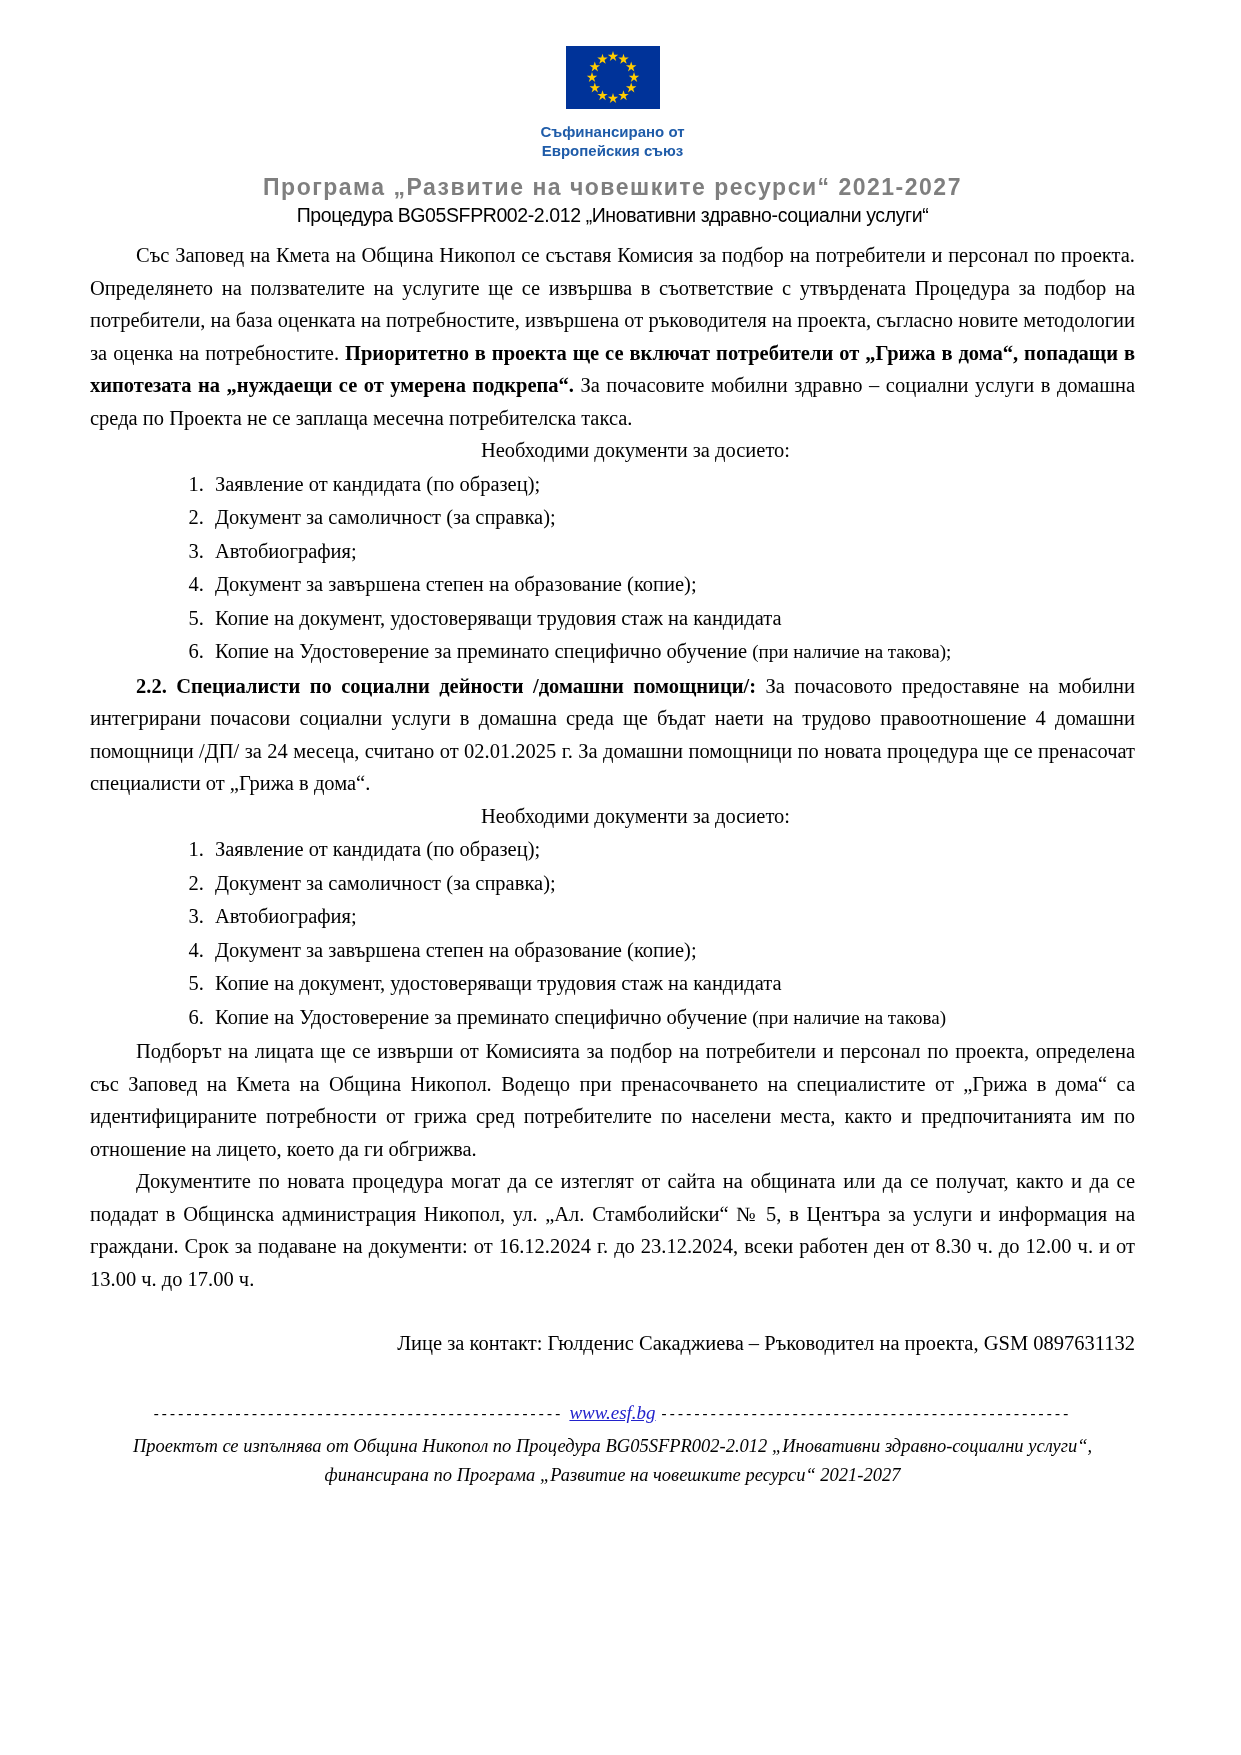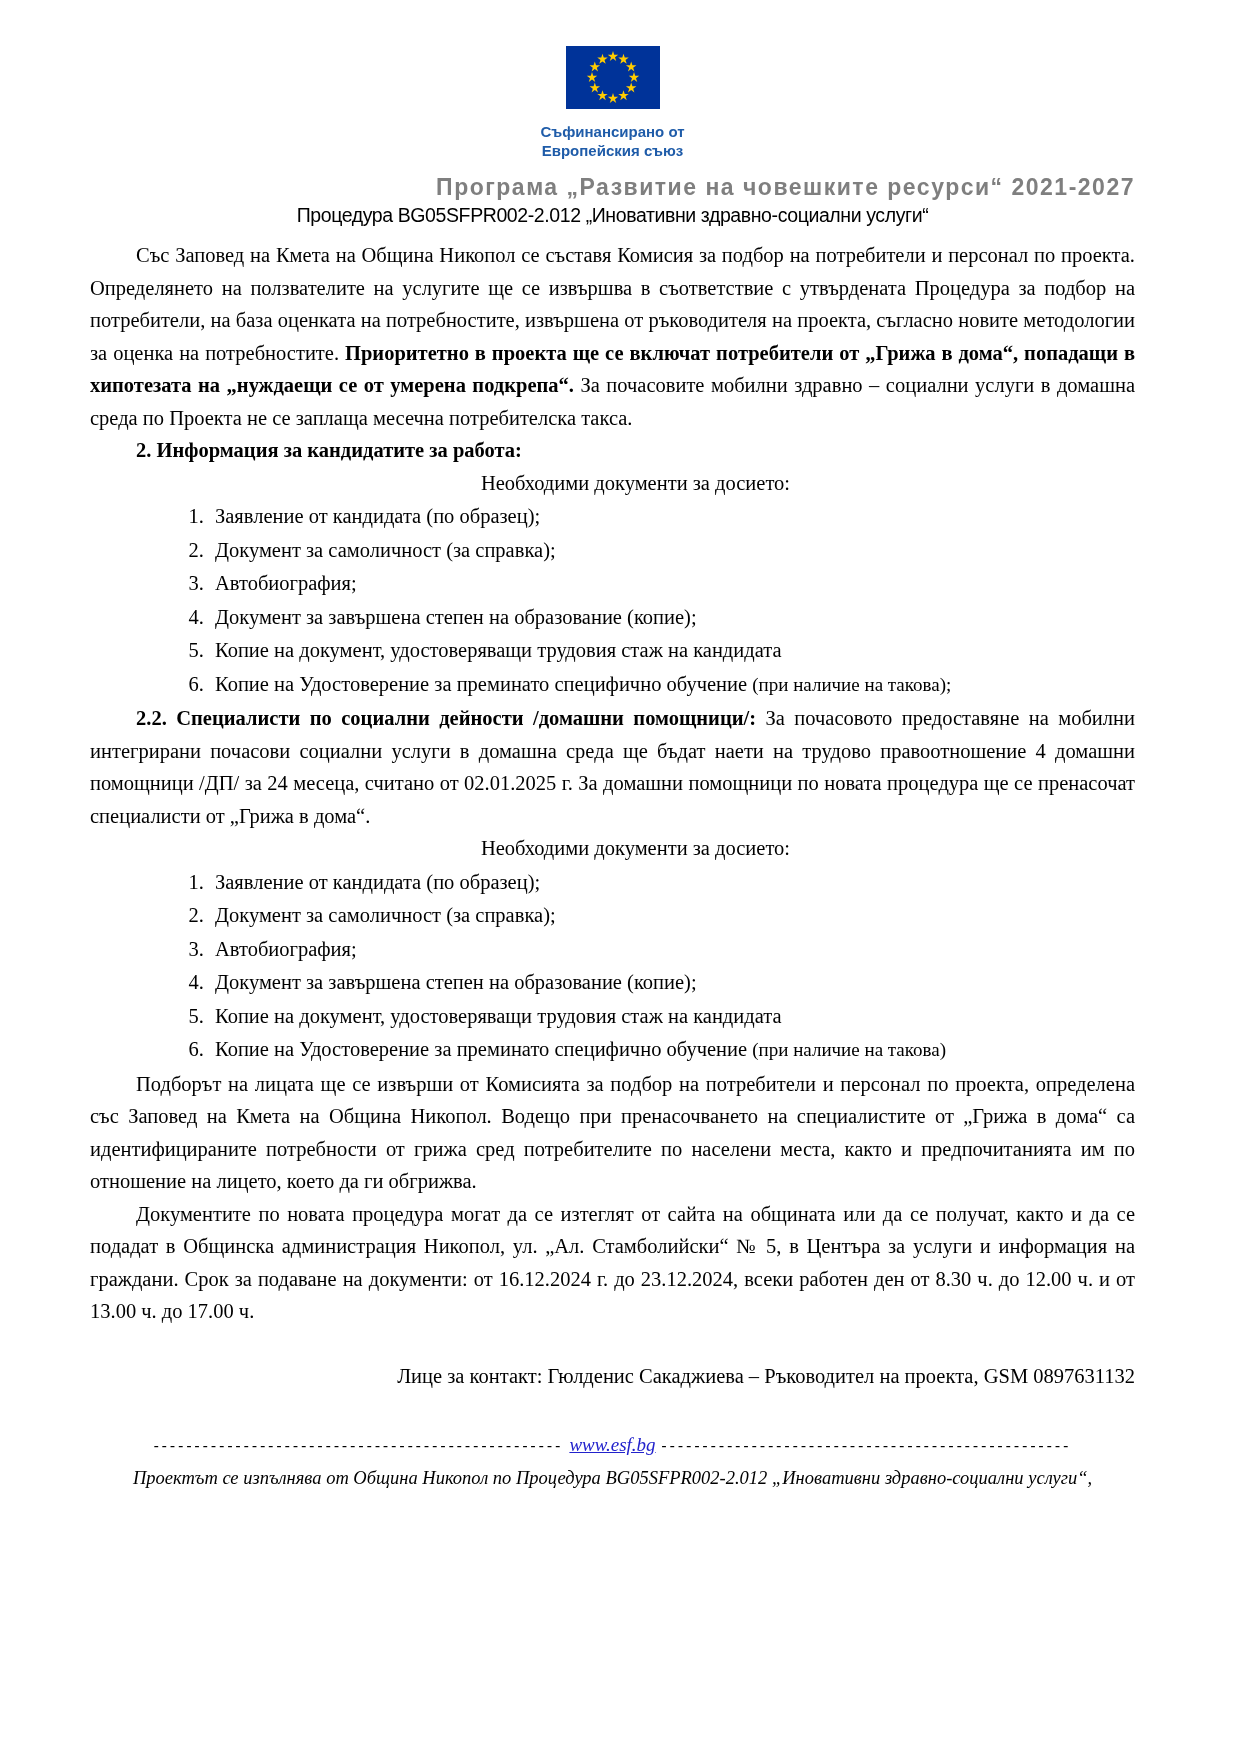--- a/index.html
+++ b/index.html
@@ -26,21 +26,20 @@
     line-height: 1.28;
     color: #1F5CA9;
   }
   .doc-title {
     margin: 14px 0 0 0;
     font-family: "Liberation Sans", sans-serif;
     font-weight: bold;
     font-size: 23px;
     letter-spacing: 1.5px;
     color: #7F7F7F;
-    text-align: right;
   }
   .doc-subtitle {
     margin: 3px 0 0 0;
     font-family: "Liberation Sans", sans-serif;
     font-weight: normal;
     font-size: 19.5px;
     letter-spacing: -0.4px;
     color: #000000;
   }
 
@@ -128,21 +127,20 @@
       </div>
     </div>
     <h1 class="doc-title">Програма „Развитие на човешките ресурси“ 2021-2027</h1>
     <h2 class="doc-subtitle">Процедура BG05SFPR002-2.012  „Иновативни здравно-социални услуги“</h2>
   </header>
 
   <main class="doc-body">
 
     <p class="para indent"><span>Със Заповед на Кмета на Община Никопол се съставя Комисия за подбор на потребители и персонал по проекта. Определянето на ползвателите на услугите ще се извършва в съответствие с утвърдената Процедура за подбор на потребители, на база оценката на потребностите, извършена от ръководителя на проекта, съгласно новите методологии за оценка на потребностите. </span><b>Приоритетно в проекта ще се включат потребители от „Грижа в дома“, попадащи в хипотезата на „нуждаещи се от умерена подкрепа“.</b><span> За почасовите мобилни здравно – социални услуги в домашна среда по Проекта не се заплаща месечна потребителска такса.</span></p>
 
-    <p class="heading-2">2. Информация за кандидатите за работа:</p>
 
 
     <p class="docs-heading">Необходими документи за досието:</p>
 
     <ol class="doc-list">
       <li>Заявление от кандидата (по образец);</li>
       <li>Документ за самоличност (за справка);</li>
       <li>Автобиография;</li>
       <li>Документ за завършена степен на образование (копие);</li>
       <li>Копие на документ, удостоверяващи трудовия стаж на кандидата</li>
@@ -167,16 +165,17 @@
     <p class="para indent">Документите по новата процедура могат да се изтеглят от сайта на общината или да се получат, както и да се подадат в Общинска администрация Никопол, ул. „Ал. Стамболийски“ № 5, в Центъра за услуги и информация на граждани. Срок за подаване на документи: от 16.12.2024 г. до 23.12.2024, всеки работен ден от 8.30 ч. до 12.00 ч. и от 13.00 ч. до 17.00 ч.</p>
 
     <p class="contact-line">Лице за контакт: Гюлденис Сакаджиева – Ръководител на проекта, GSM 0897631132</p>
 
   </main>
 
   <footer class="doc-footer">
     <div class="divider-line"><span class="dashes">--------------------------------------------------</span><a class="esf-link" href="#">www.esf.bg</a><span class="dashes">--------------------------------------------------</span></div>
     <p class="footer-note">
       <span>Проектът се изпълнява от Община Никопол по Процедура BG05SFPR002-2.012  „Иновативни здравно-социални услуги“,</span><br>
+      <span>финансирана по Програма „Развитие на човешките ресурси“ 2021-2027</span>
     </p>
   </footer>
 
 </div>
 
 </body></html>

